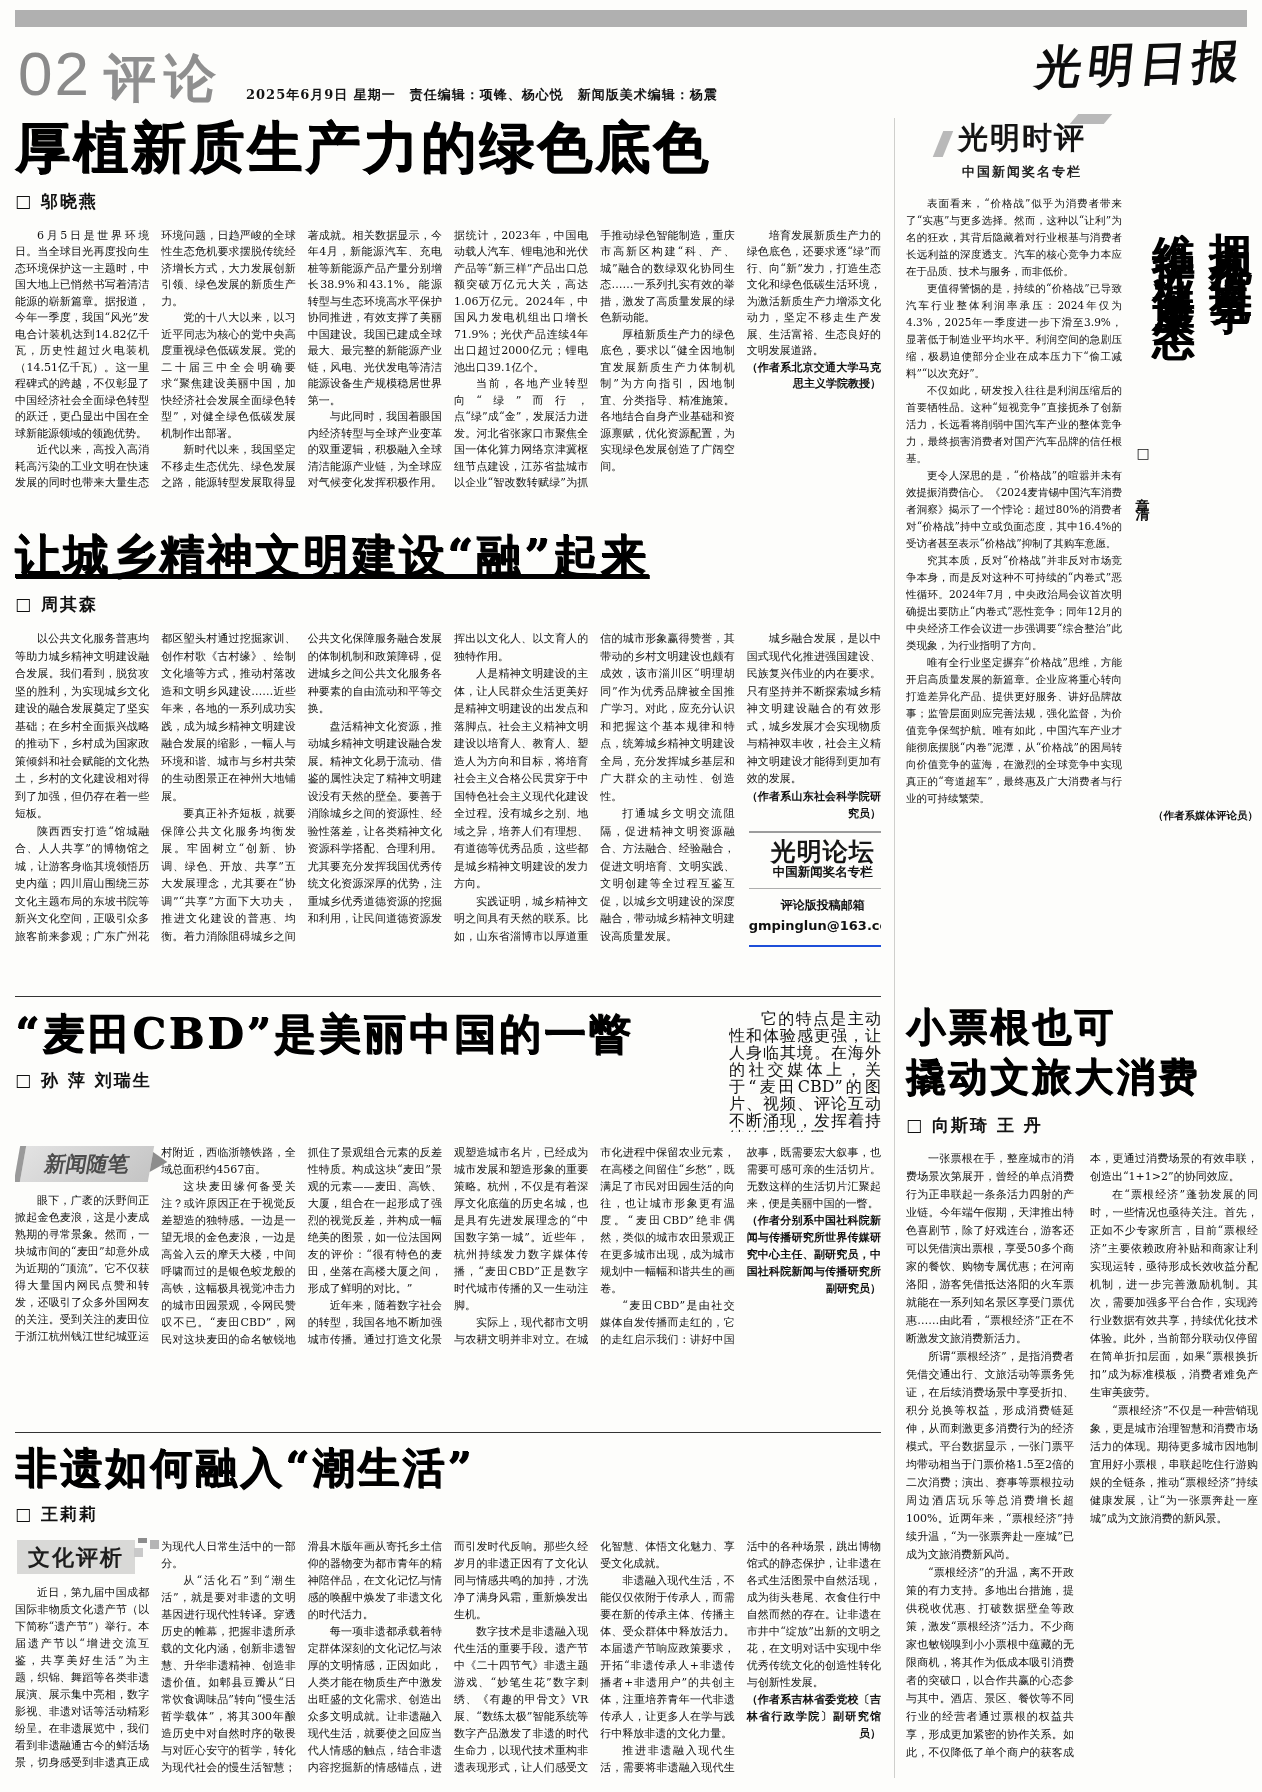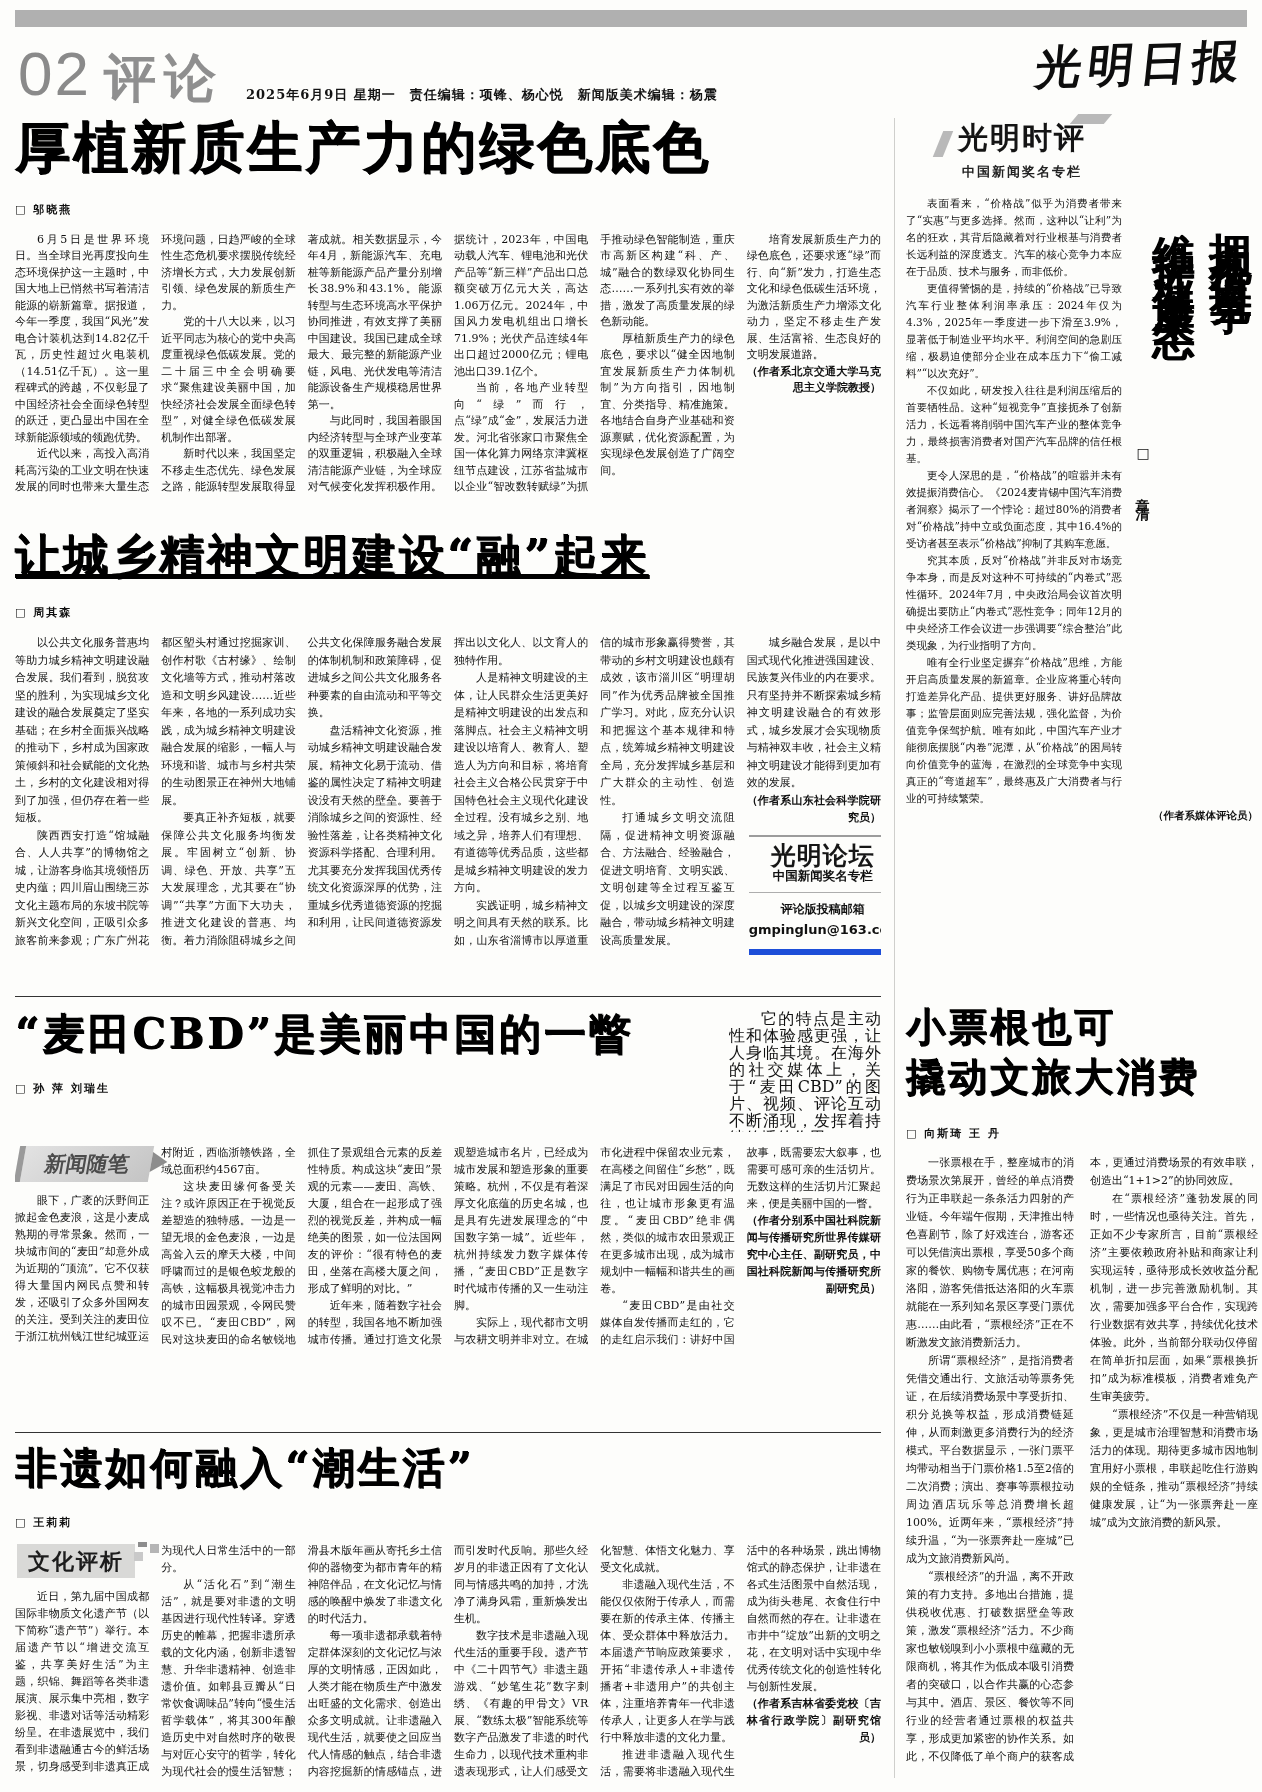--- a/index.html
+++ b/index.html
@@ -9,21 +9,21 @@
   #topbar{position:absolute;left:15px;top:10px;width:1232px;height:17px;background:#b0b0b0;}
   #pageno{position:absolute;left:18px;top:38px;font-family:"Liberation Sans",sans-serif;
           font-size:62px;color:#8a8a8a;font-weight:400;letter-spacing:2px;}
   #secname{position:absolute;left:104px;top:44px;font-size:52px;font-weight:900;color:#8f8f8f;letter-spacing:8px;}
   #dateline{position:absolute;left:246px;top:86px;font-size:13px;font-weight:bold;color:#131313;letter-spacing:1px;}
   #masthead{position:absolute;right:18px;top:34px;font-size:46px;font-weight:900;color:#0d0d0d;
             transform:skewX(-8deg) rotate(-2deg);letter-spacing:6px;font-family:"DejaVu Serif",serif;}
   
   .headline{font-weight:900;color:#000;margin:0;line-height:1.12;letter-spacing:3px;
             text-shadow:1px 1px 0 #000;}
-  .byline{font-size:11px;font-weight:bold;margin-top:24px;letter-spacing:2px;}
+  .byline{font-size:17px;font-weight:bold;margin-top:12px;letter-spacing:2px;}
   .body{text-align:justify;overflow:hidden;}
   .body p{margin:0;text-indent:2em;}
   .attrib{font-weight:bold;text-indent:0 !important;text-align:justify;text-align-last:right;}
   .cols6{column-count:6;column-gap:12px;column-fill:balance;}
   .cols2{column-count:2;column-gap:16px;column-fill:auto;}
   
   #art1{position:absolute;left:15px;top:116px;width:866px;}
   #art1 .headline{font-size:55px;}
   #art1 .body{margin-top:15px;height:282px;font-size:11px;line-height:16.5px;}
   #art2{position:absolute;left:15px;top:531px;width:866px;}
@@ -63,21 +63,21 @@
   .sp-logo .t::after{content:"";position:absolute;right:-8px;top:-4px;width:34px;height:10px;background:#b9b9b9;transform:skewX(-40deg);}
   .sp-logo .s{font-family:"DejaVu Sans","Liberation Sans",sans-serif;font-size:13px;font-weight:bold;color:#222;margin-top:4px;letter-spacing:2px;}
   #sp-body{margin-top:14px;font-size:10.5px;line-height:17px;text-align:justify;height:748px;overflow:hidden;}
   #sp-body p{margin:0;text-indent:2em;}
   #sp-vblock{float:right;width:126px;height:594px;margin-left:10px;position:relative;}
   #sp-vtitle{position:absolute;right:0;top:4px;writing-mode:vertical-rl;font-weight:900;color:#000;
      font-size:42px;letter-spacing:12px;line-height:1.35;text-shadow:1px 0 0 #000;}
   #sp-vtitle span{display:block;}
   #sp-vauthor{position:absolute;left:2px;top:250px;writing-mode:vertical-rl;font-size:14px;font-weight:bold;letter-spacing:10px;}
   
-  .forum-box{break-inside:avoid;width:148px;margin:8px 0 16px 2px;border-top:2px solid #9c9c9c;border-bottom:6px solid #1d4ed8;
+  .forum-box{break-inside:avoid;width:148px;margin:8px 0 16px 2px;border-top:2px solid #9c9c9c;border-bottom:2px solid #1d4ed8;
      padding:10px 0 10px 0;text-align:center;}
   .forum-box .f1{font-family:"DejaVu Sans","Liberation Sans",sans-serif;font-size:25px;font-weight:900;color:#161616;letter-spacing:1px;}
   .forum-box .f2{font-family:"DejaVu Sans","Liberation Sans",sans-serif;font-size:12.5px;font-weight:bold;margin-top:3px;
      border-bottom:1px solid #adadad;padding-bottom:7px;}
   .forum-box .f3{font-family:"DejaVu Sans","Liberation Sans",sans-serif;font-size:12px;font-weight:bold;margin-top:8px;}
   .forum-box .f4{font-family:"DejaVu Sans","Liberation Sans",sans-serif;font-size:13px;font-weight:bold;margin-top:3px;}
   
   #xiaopg{position:absolute;left:906px;top:1002px;width:352px;}
   #xiaopg .headline{font-size:39px;line-height:1.28;}
   #xiaopg .body{margin-top:13px;height:612px;font-size:11px;line-height:18px;}

